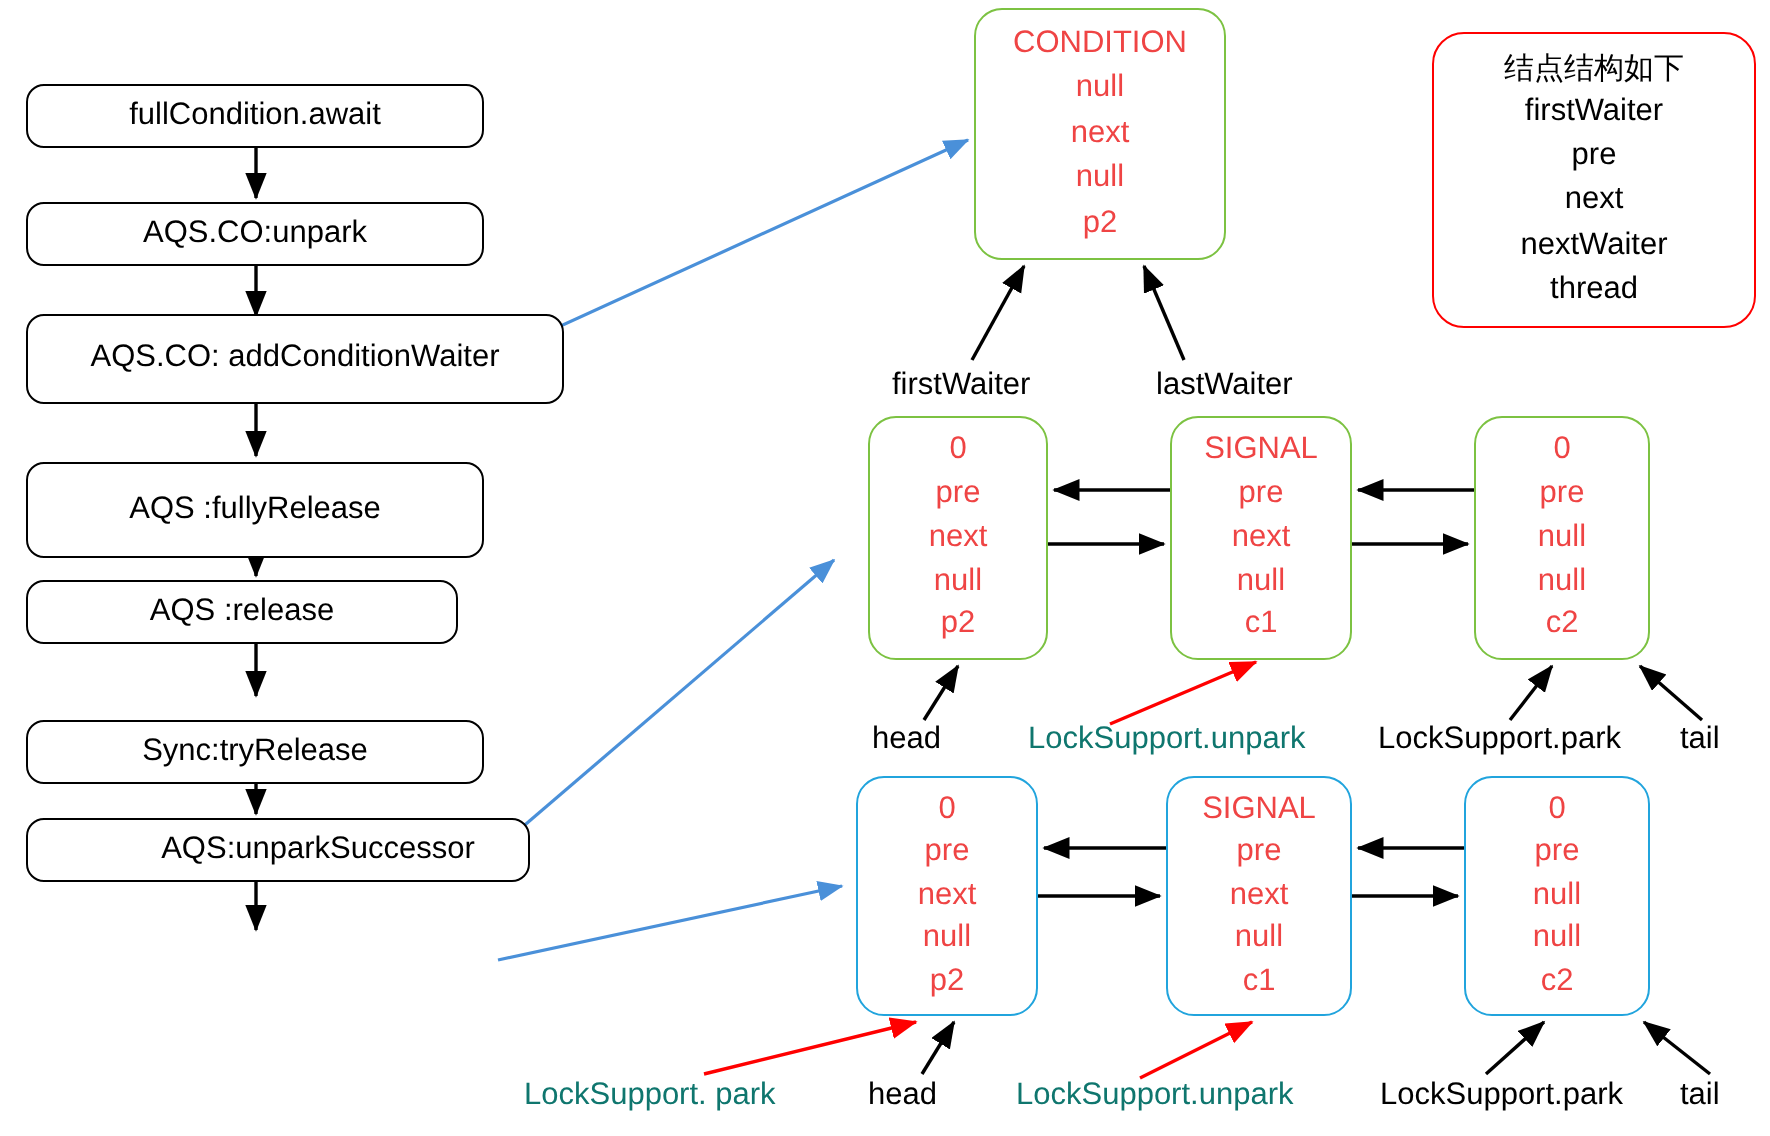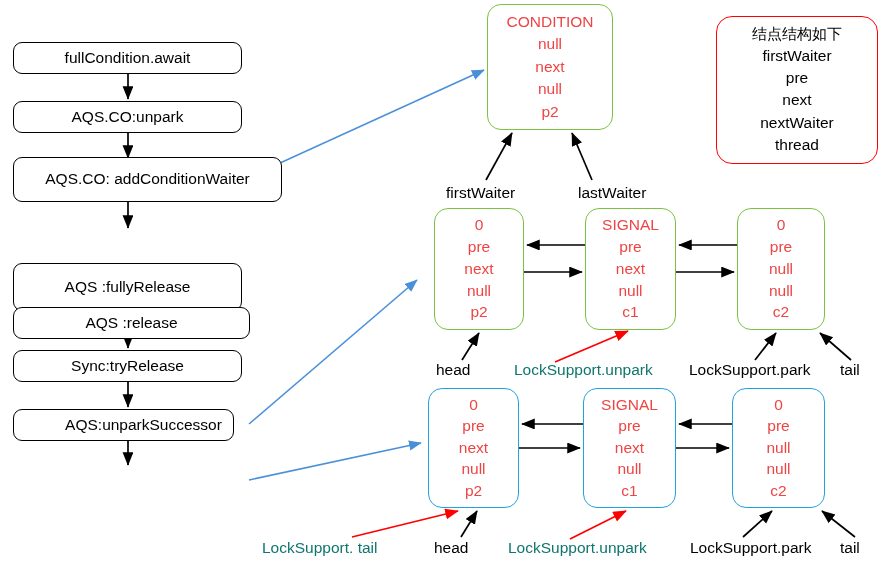--- a/index.html
+++ b/index.html
@@ -170,33 +170,33 @@
     <span>AQS.CO:unpark</span>
   </div>
 
   <div class="flow-box two-line" style="left:13px; top:157px; width:269px; height:45px;">
     <div>
       <span class="fld">AQS.CO:</span>
       <span class="fld">addConditionWaiter</span>
     </div>
   </div>
 
-  <div class="flow-box" style="left:13px; top:231px; width:229px; height:48px;margin-top:32px;">
+  <div class="flow-box" style="left:13px; top:231px; width:229px; height:48px;">
     <span>AQS :fullyRelease</span>
   </div>
 
-  <div class="flow-box" style="left:13px; top:307px; width:237px; height:32px;">
+  <div class="flow-box" style="left:13px; top:290px; width:216px; height:32px;">
     <span>AQS :release</span>
   </div>
 
-  <div class="flow-box" style="left:13px; top:350px; width:229px; height:32px;">
+  <div class="flow-box" style="left:13px; top:360px; width:229px; height:32px;">
     <span>Sync:tryRelease</span>
   </div>
 
-  <div class="flow-box" style="left:13px; top:409px; width:221px; height:32px;padding-left:44px;">
+  <div class="flow-box" style="left:13px; top:409px; width:252px; height:32px;padding-left:44px;">
     <span>AQS:unparkSuccessor</span>
   </div>
 
 
   <div class="node-box node-cond" style="left:487px; top:4px; width:126px; height:126px;">
     <span class="fld">CONDITION</span>
     <span class="fld">null</span>
     <span class="fld">next</span>
     <span class="fld">null</span>
     <span class="fld">p2</span>
@@ -260,19 +260,19 @@
   </div>
 
   <div class="node-box node-blue" style="left:732px; top:388px; width:93px; height:120px;">
     <span class="fld">0</span>
     <span class="fld">pre</span>
     <span class="fld">null</span>
     <span class="fld">null</span>
     <span class="fld">c2</span>
   </div>
 
-  <div class="lbl lbl-red" style="left:262px; top:540px;">LockSupport. tail</div>
+  <div class="lbl lbl-red" style="left:262px; top:540px;">LockSupport. park</div>
   <div class="lbl" style="left:434px; top:540px;">head</div>
   <div class="lbl lbl-red" style="left:508px; top:540px;">LockSupport.unpark</div>
   <div class="lbl" style="left:690px; top:540px;">LockSupport.park</div>
   <div class="lbl" style="left:840px; top:540px;">tail</div>
 
 </div>
 
 </body></html>

